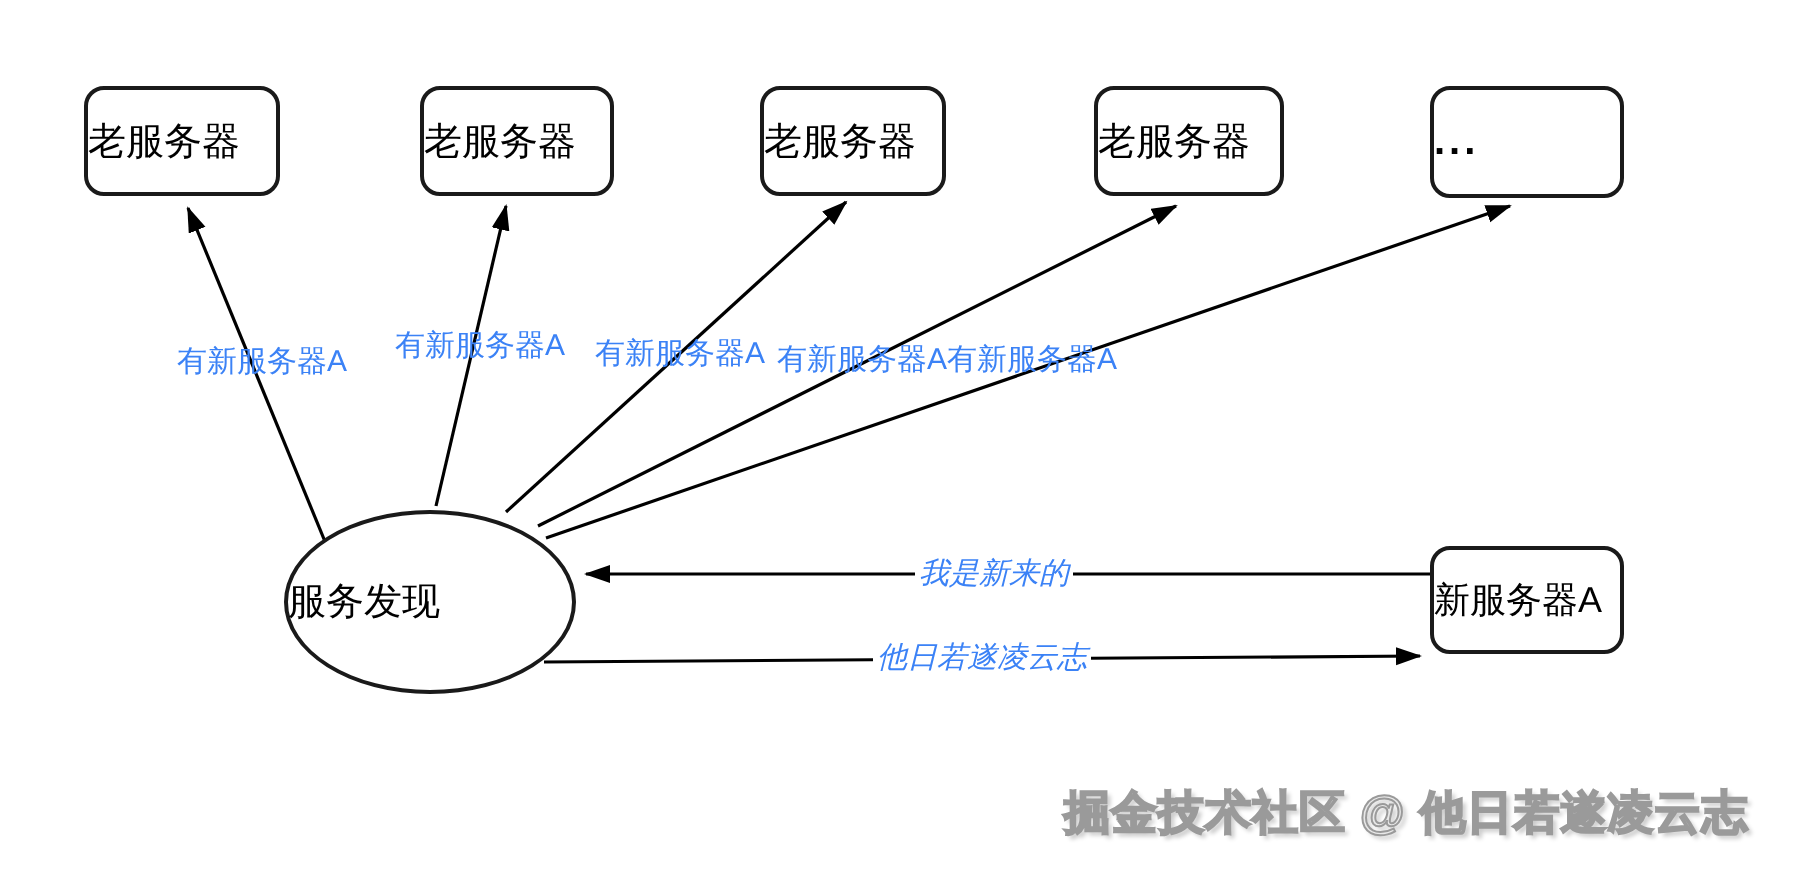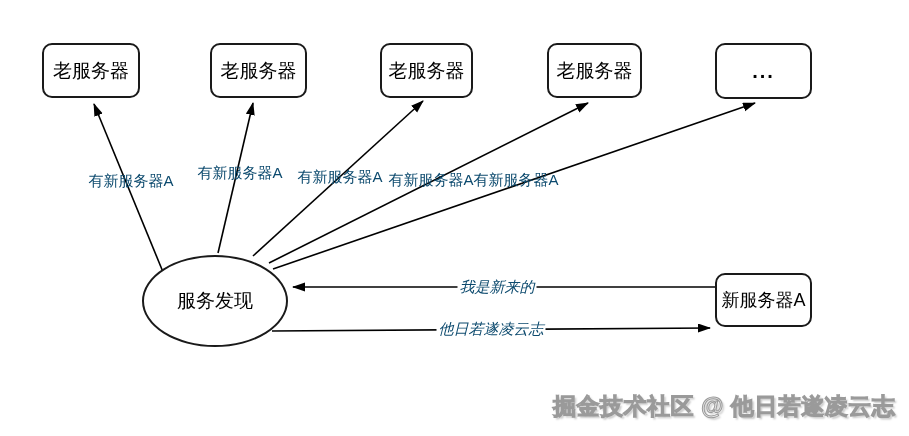--- a/index.html
+++ b/index.html
@@ -25,21 +25,21 @@
     stroke: #000000;
     stroke-width: 1.6;
   }
   .node {
     position: absolute;
     z-index: 2;
     background: #ffffff;
     border: 2px solid #1a1a1a;
     display: flex;
     align-items: center;
-    justify-content: center;
+    justify-content: flex-start;
     color: #000000;
     text-align: center;
     box-sizing: border-box;
   }
   .box {
     border-radius: 10px;
     font-size: 19px;
   }
   .ellipse {
     border-radius: 50%;
@@ -48,32 +48,32 @@
   .dots {
     font-size: 20px;
     font-weight: bold;
     letter-spacing: 2px;
   }
   .edge-label {
     position: absolute;
     z-index: 3;
     transform: translate(-50%, -50%);
     font-size: 15px;
-    color: #0c4a6e;
+    color: #3b82f6;
     white-space: nowrap;
     line-height: 1.15;
   }
   .edge-label.bg {
     background: #ffffff;
     padding: 0 2px;
     font-style: italic;
   }
   .watermark {
     position: absolute;
-    left: 553px;
+    left: 532px;
     top: 391px;
     z-index: 4;
     font-size: 23px;
     font-weight: bold;
     white-space: nowrap;
     color: #e8e8e8;
     -webkit-text-stroke: 1px #9a9a9a;
     text-shadow: 2px 2px 2px #c9c9c9;
     letter-spacing: 0.5px;
   }

